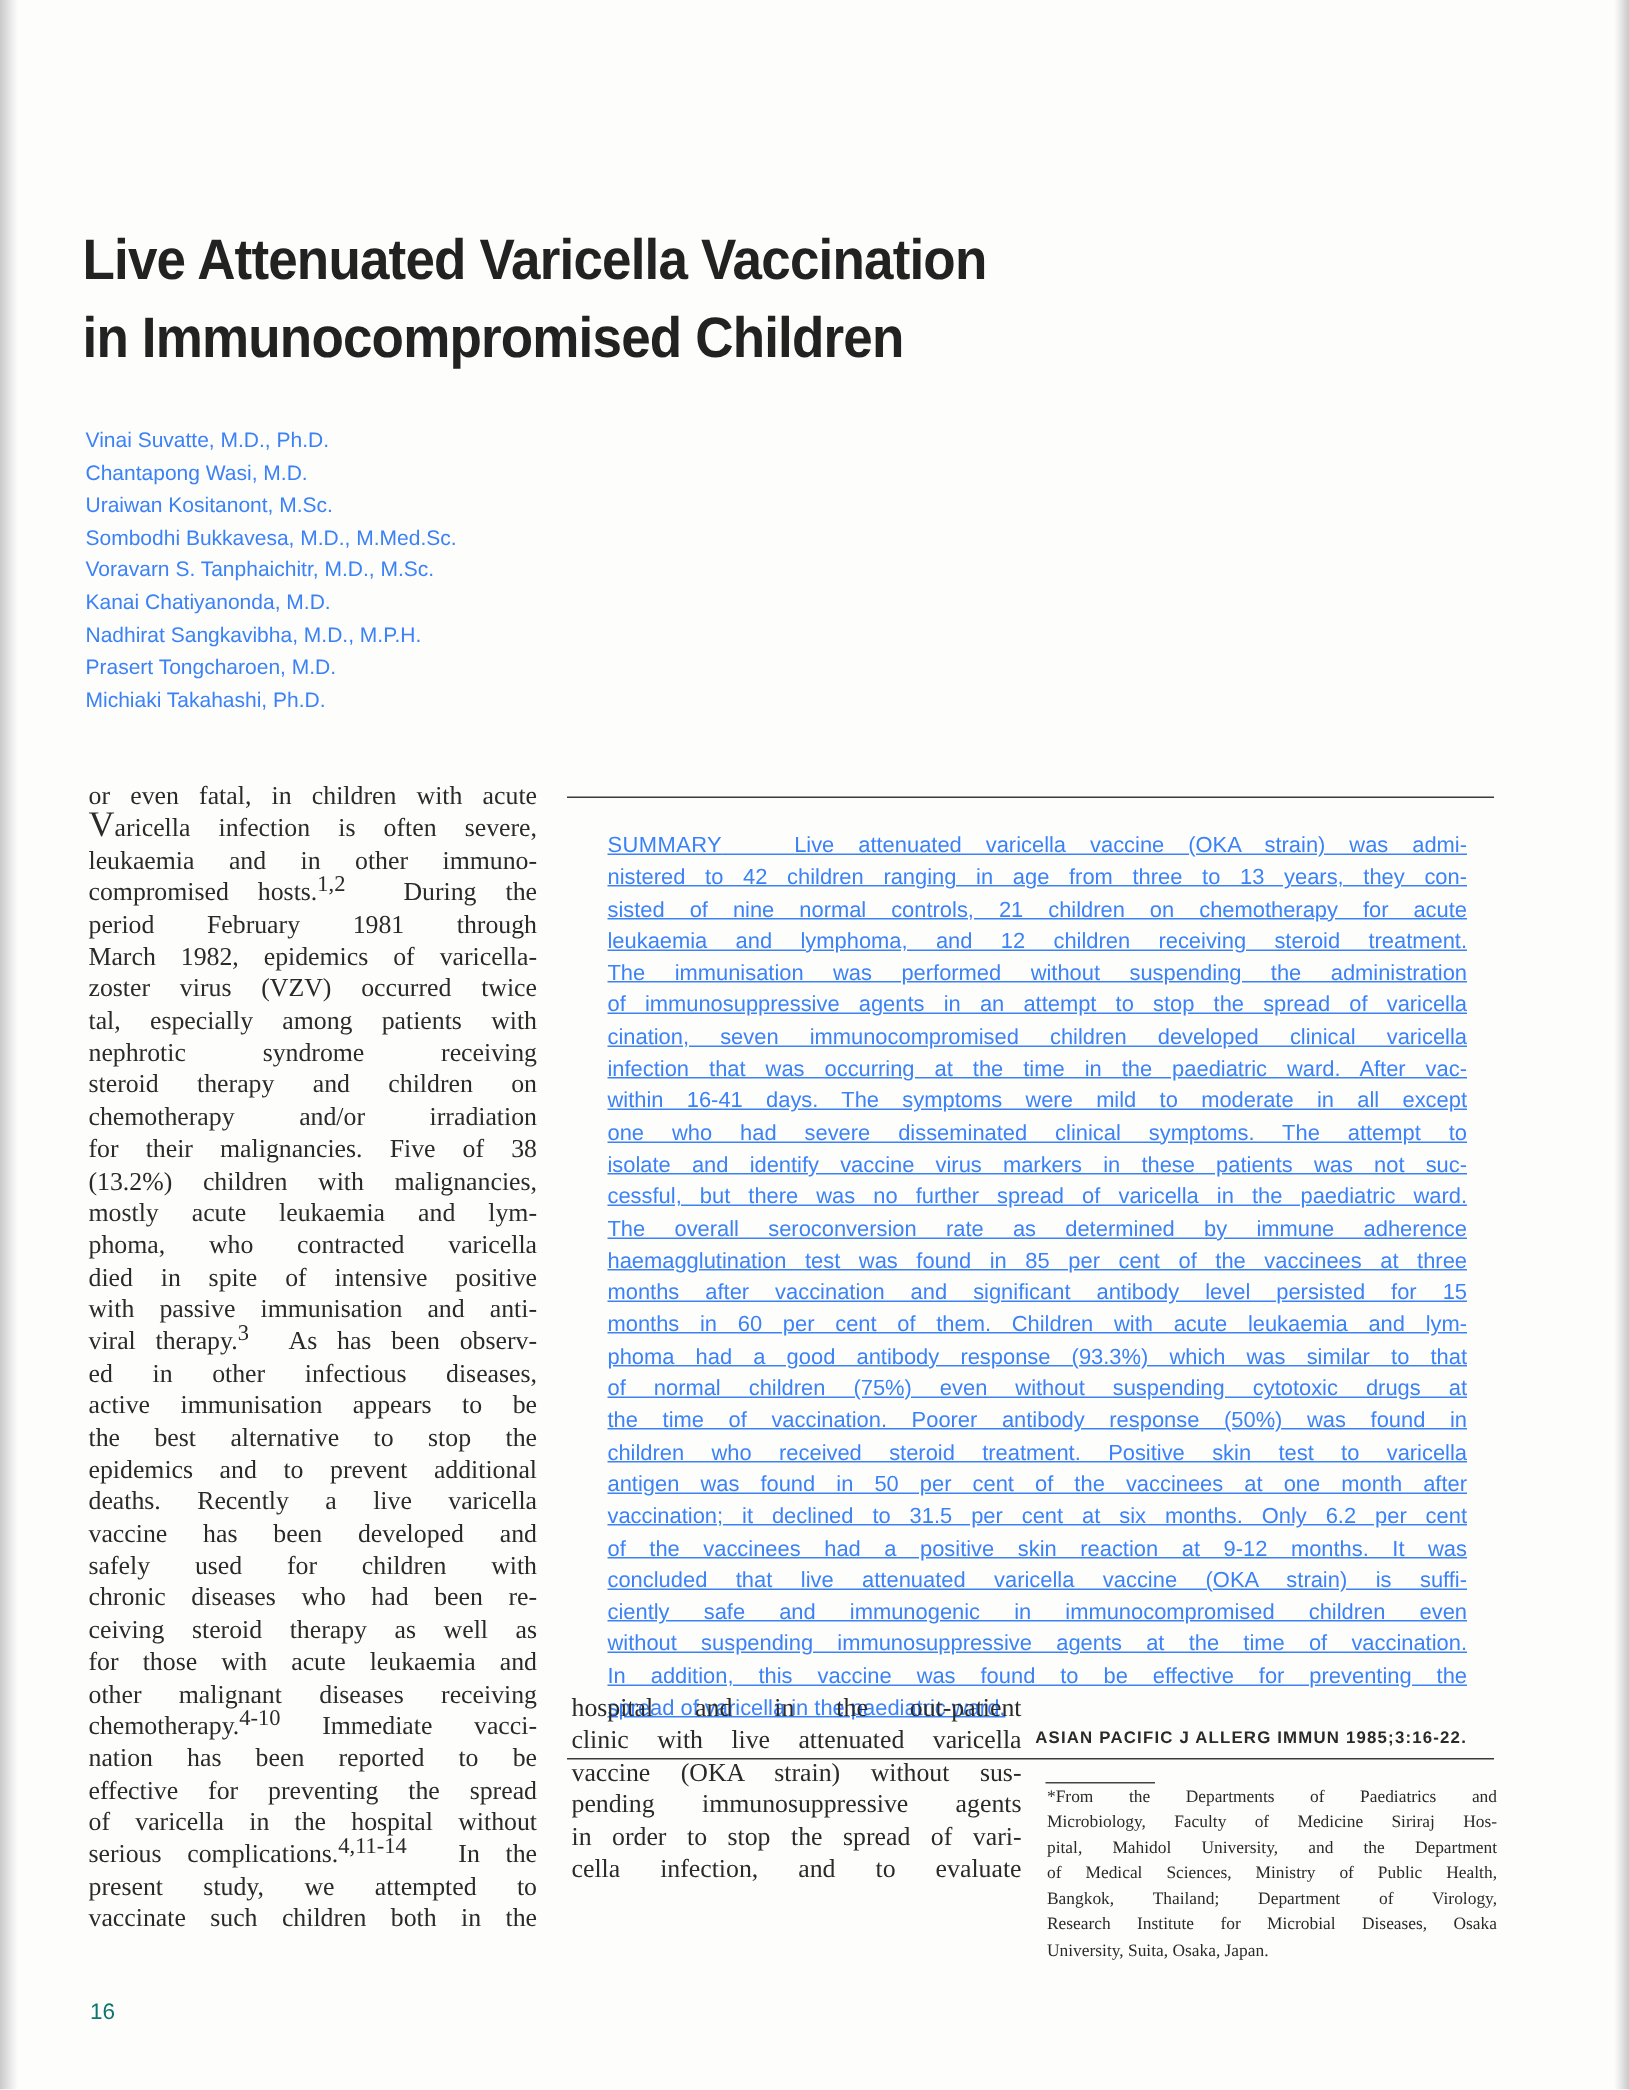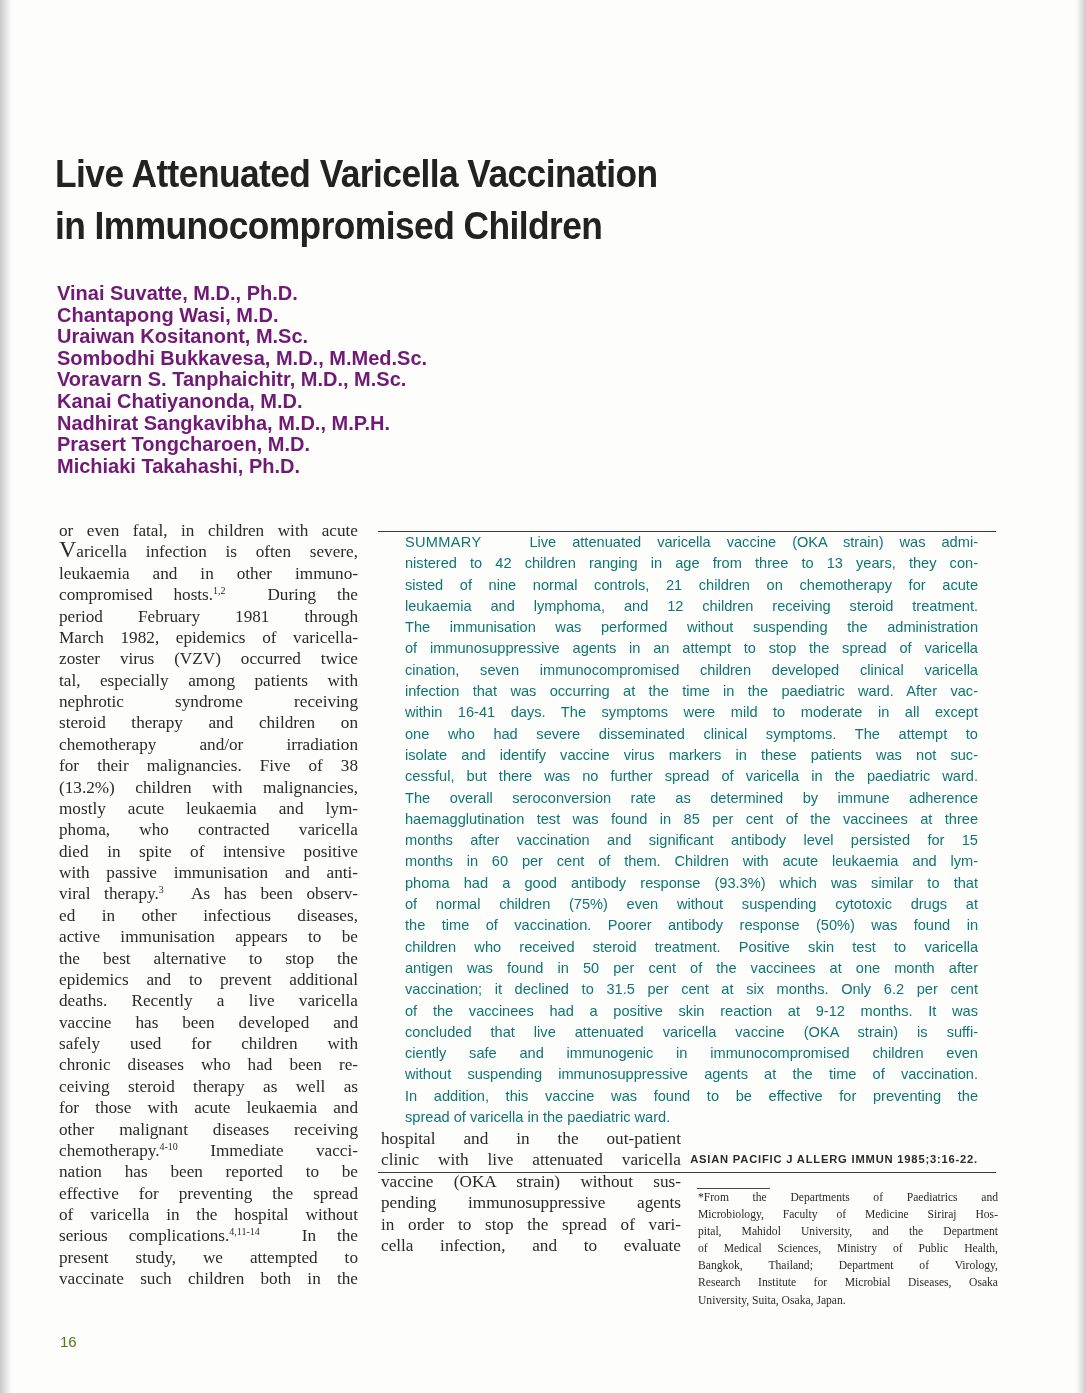--- a/index.html
+++ b/index.html
@@ -15,42 +15,42 @@
     position: absolute; left: 55px; top: 148px; width: 760px;
     font-family: "Liberation Sans", sans-serif; font-weight: bold;
     font-size: 38px; line-height: 52px; letter-spacing: -0.6px;
     color: #222; margin: 0;
     transform: scaleX(0.93); transform-origin: left top;
   }
   .title span { display: block; }
 
   .authors {
     position: absolute; left: 57px; top: 283px;
-    font-family: "Liberation Sans", sans-serif; font-weight: bold;
-    font-size: 20px; line-height: 21.6px; color: #701a75;
+    font-family: "Liberation Sans", sans-serif; font-weight: normal;
+    font-size: 14px; line-height: 21.6px; color: #3b82f6;
   }
   .authors div { white-space: nowrap; }
 
   .serif-col {
     position: absolute;
     font-family: "Liberation Serif", serif;
     font-size: 17.2px; line-height: 21.38px; color: #2a2a2a;
     text-align: justify;
   }
   .serif-col .ln { display: block; text-align: justify; text-align-last: justify; white-space: nowrap; height: 21.38px; }
   .col-left { left: 59px; top: 520px; width: 299px; }
   .dropcap { font-size: 24px; line-height: 0; }
-  sup { font-size: 10px; line-height: 0; vertical-align: 6px; }
+  sup { font-size: 15px; line-height: 0; vertical-align: 6px; }
 
   .rule-top { position: absolute; left: 378px; top: 531px; width: 618px; height: 0; border-top: 1.5px solid #3a3a3a; }
   .rule-bottom { position: absolute; left: 378px; top: 1172px; width: 618px; height: 0; border-top: 1.5px solid #3a3a3a; }
 
   .summary {
-    position: absolute; left: 405px; top: 532px; width: 573px;
-    font-family: "Liberation Sans", sans-serif; font-size: 14.6px; line-height: 21.3px; color: #0f766e;
+    position: absolute; left: 405px; top: 554px; width: 573px;
+    font-family: "Liberation Sans", sans-serif; font-size: 14.6px; line-height: 21.3px; color: #3b82f6; text-decoration: underline;
   }
   .summary .ln { display: block; white-space: nowrap; text-align: justify; text-align-last: justify; height: 21.3px; }
   .summary .ln.last { text-align-last: left; }
   .summary .lead { letter-spacing: 0.3px; }
 
   .citation {
     position: absolute; right: 108px; top: 1153px;
     font-family: Liberation Sans, sans-serif; font-weight: bold; font-size: 11.2px;
     letter-spacing: 0.8px; color: #2a2a2a; white-space: nowrap;
   }
@@ -60,21 +60,21 @@
   .footnote-rule { position: absolute; left: 697px; top: 1188px; width: 73px; height: 0; border-top: 1px solid #444; }
   .footnote {
     position: absolute; left: 698px; top: 1189px; width: 300px;
     font-family: "Liberation Serif", serif; font-size: 11.6px; line-height: 17.1px; color: #2a2a2a;
   }
   .footnote .ln { display: block; white-space: nowrap; text-align: justify; text-align-last: justify; height: 17.1px; }
   .footnote .ln.last { text-align-last: left; }
 
   .page-number {
     position: absolute; left: 60px; top: 1333px;
-    font-family: "Liberation Sans", sans-serif; font-size: 15px; color: #4d7c0f;
+    font-family: "Liberation Sans", sans-serif; font-size: 15px; color: #0f766e;
   }
 </style>
 </head>
 <body>
 
 <div class="edge-left"></div>
 <div class="edge-right"></div>
 
 <h1 class="title">
   <span>Live Attenuated Varicella Vaccination</span>

